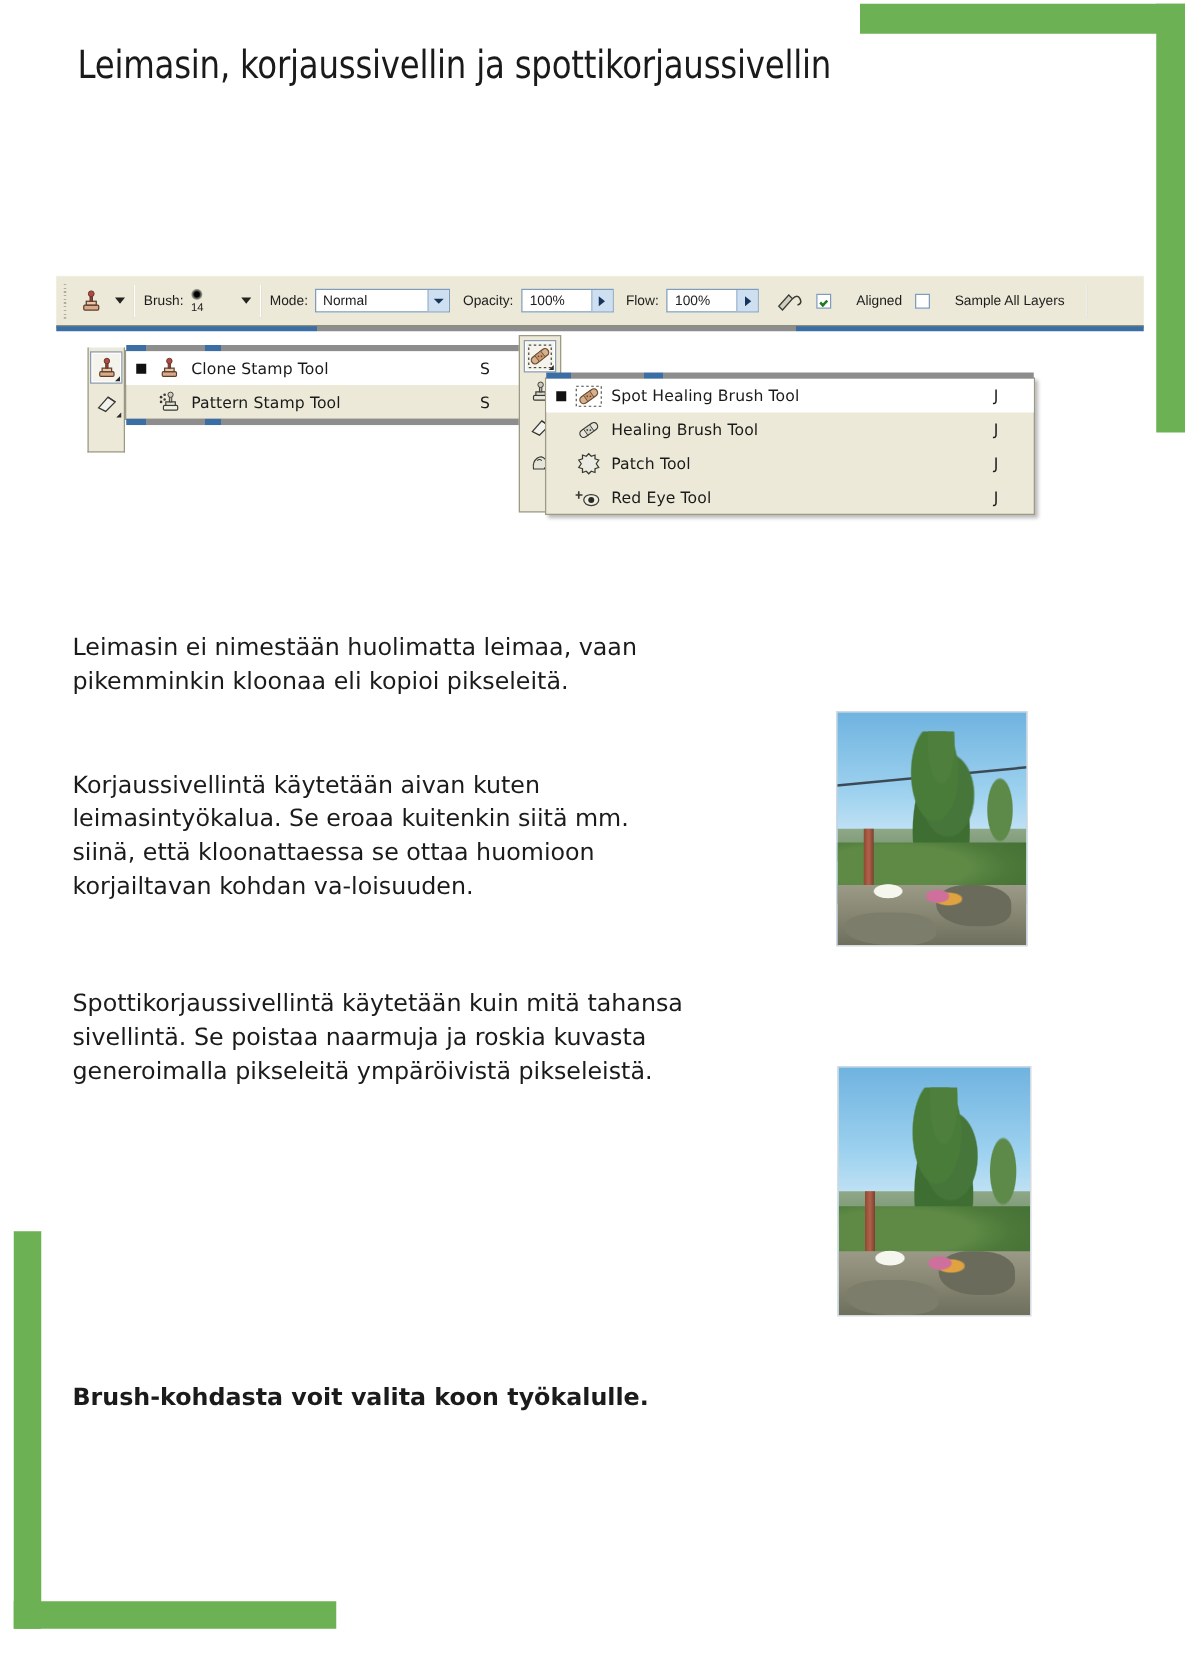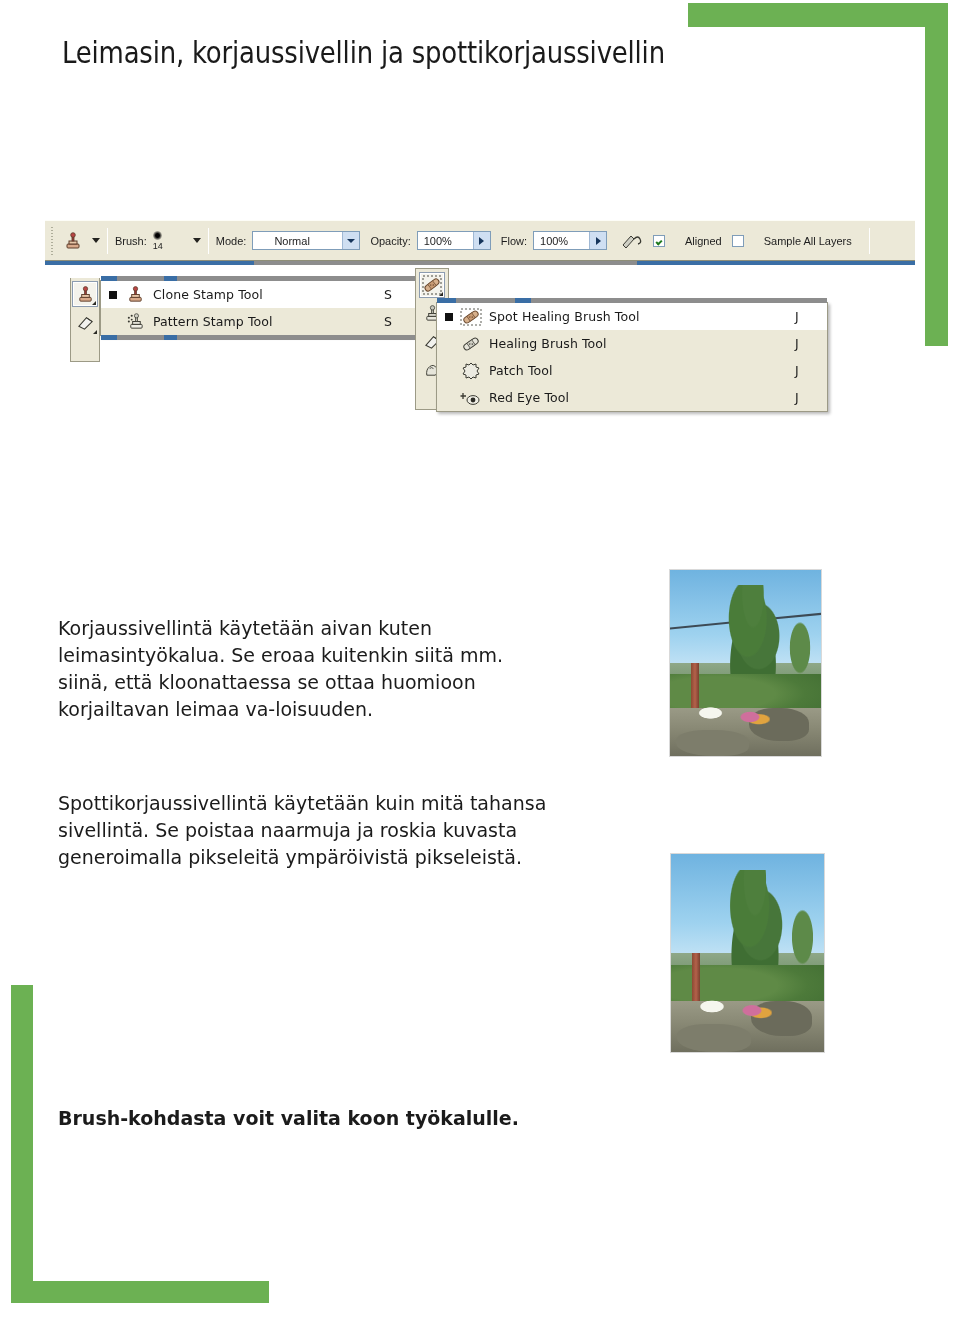--- a/index.html
+++ b/index.html
@@ -53,21 +53,21 @@
   .tool-thumb { width: 26px; height: 24px; display:flex; align-items:center; justify-content:center; }
   .caret-down { width:0;height:0;border-left:4px solid transparent;border-right:4px solid transparent;
                 border-top:5px solid #23231f; margin-left:6px; }
   .opt-label { margin-right: 6px; white-space: nowrap; }
   .brush-preview { display:flex; flex-direction:column; width: 34px; }
   .brush-dot { width:9px;height:9px;border-radius:50%;
     background: radial-gradient(circle, #000 30%, rgba(0,0,0,.35) 62%, rgba(0,0,0,0) 85%); }
   .brush-num { font-size: 9px; line-height:10px; color:#1d1d1d; margin-top:1px; }
   .combo {
     height: 19px; min-width: 108px; background:#fff; border:1px solid #7f9db9;
-    display:flex; align-items:center; justify-content:space-between; padding:0 0 0 21px;
+    display:flex; align-items:center; justify-content:space-between; padding:0 0 0 5px;
     font-size: 11px;
   }
   .combo .arrow-box { width:17px;height:17px;background:#cfdff2;border-left:1px solid #9fb8d4;
     display:flex;align-items:center;justify-content:center; }
   .combo .arrow-box i { width:0;height:0;border-left:4px solid transparent;border-right:4px solid transparent;
     border-top:4px solid #16355b; font-style:normal; }
   .spin {
     height: 19px; width: 74px; background:#fff; border:1px solid #7f9db9;
     display:flex; align-items:center; justify-content:space-between; padding-left:6px; font-size:11px;
   }
@@ -402,21 +402,22 @@
             <circle cx="13" cy="12" r="2.4" fill="#2b2b25"></circle>
           </svg>
         </span>
         <span class="fly-label">Red Eye Tool</span>
         <span class="fly-key">J</span>
       </div>
     </div>
 
   </div>
 
-  <div class="body-col para" id="para-2">Korjaussivellintä käytetään aivan kuten leimasintyökalua. Se eroaa kuitenkin siitä mm. siinä, että kloonattaessa se ottaa huomioon korjailtavan leimaa va-loisuuden.</div>
+  <div class="body-col para" id="para-1">Leimasin ei nimestään huolimatta leimaa, vaan pikemminkin kloonaa eli kopioi pikseleitä.</div>
+  <div class="body-col para" id="para-2">Korjaussivellintä käytetään aivan kuten leimasintyökalua. Se eroaa kuitenkin siitä mm. siinä, että kloonattaessa se ottaa huomioon korjailtavan kohdan va-loisuuden.</div>
   <div class="body-col para" id="para-3">Spottikorjaussivellintä käytetään kuin mitä tahansa sivellintä. Se poistaa naarmuja ja roskia kuvasta generoimalla pikseleitä ympäröivistä pikseleistä.</div>
   <div class="body-col para bold" id="para-5">Brush-kohdasta voit valita koon työkalulle.</div>
 
   <div class="photo" id="photo-before">
     <div class="ph-sky"></div>
     <div class="ph-wire" style="top:27%; transform: rotate(-5.5deg);"></div>
     <div class="ph-hills"></div>
     <div class="ph-tree"></div>
     <div class="ph-tree2"></div>
     <div class="ph-bush"></div>

